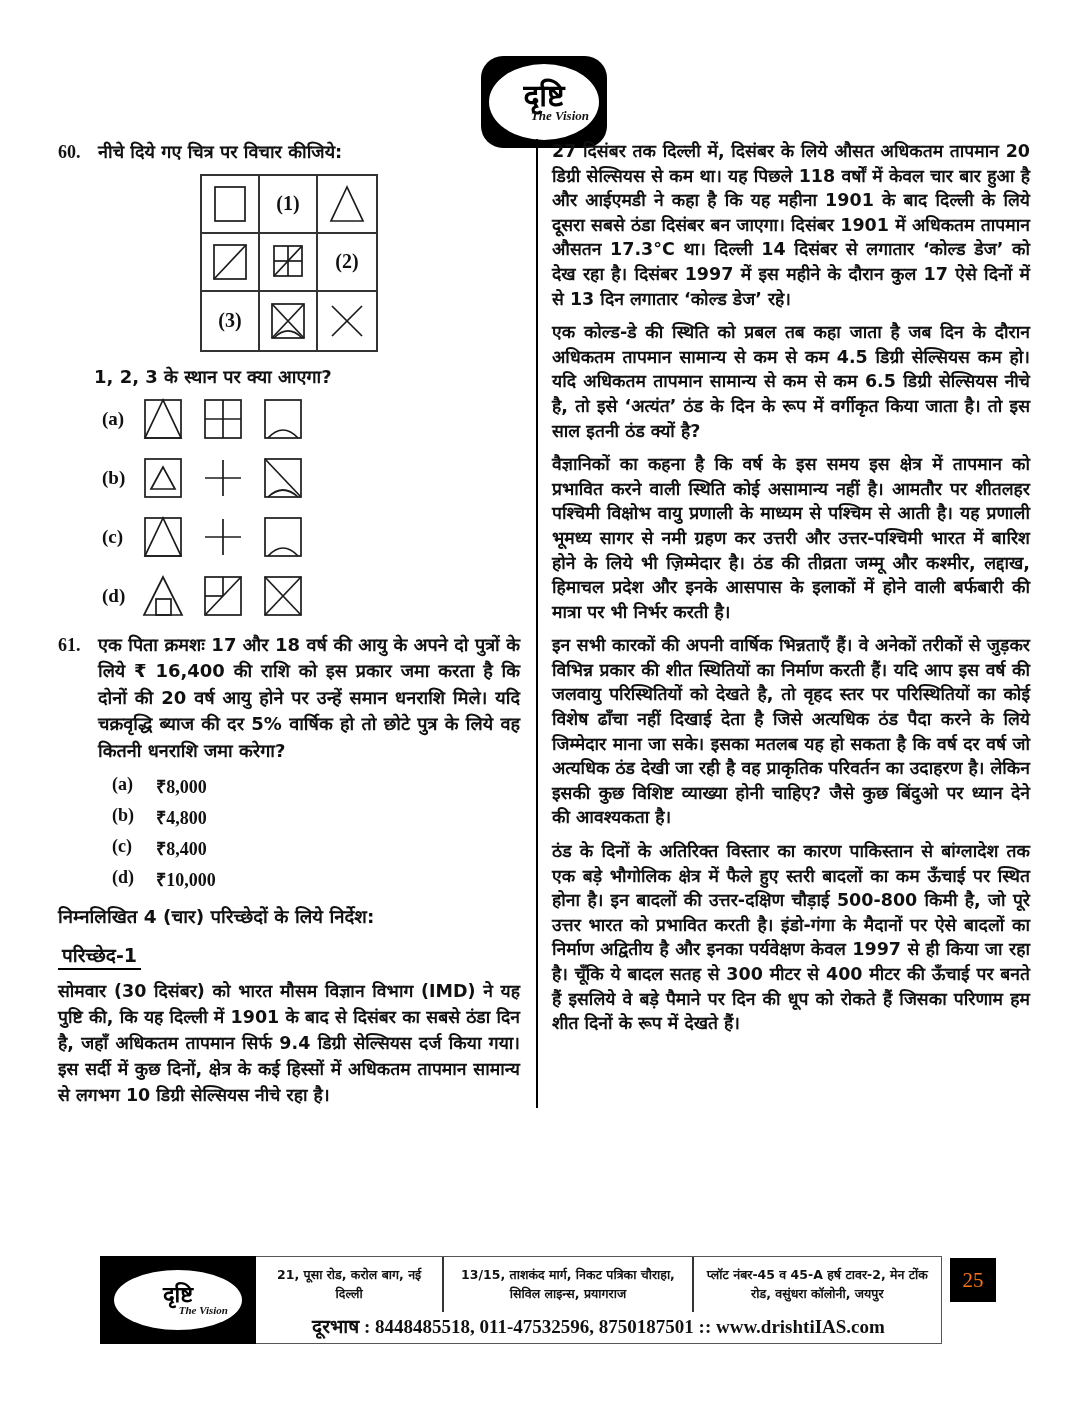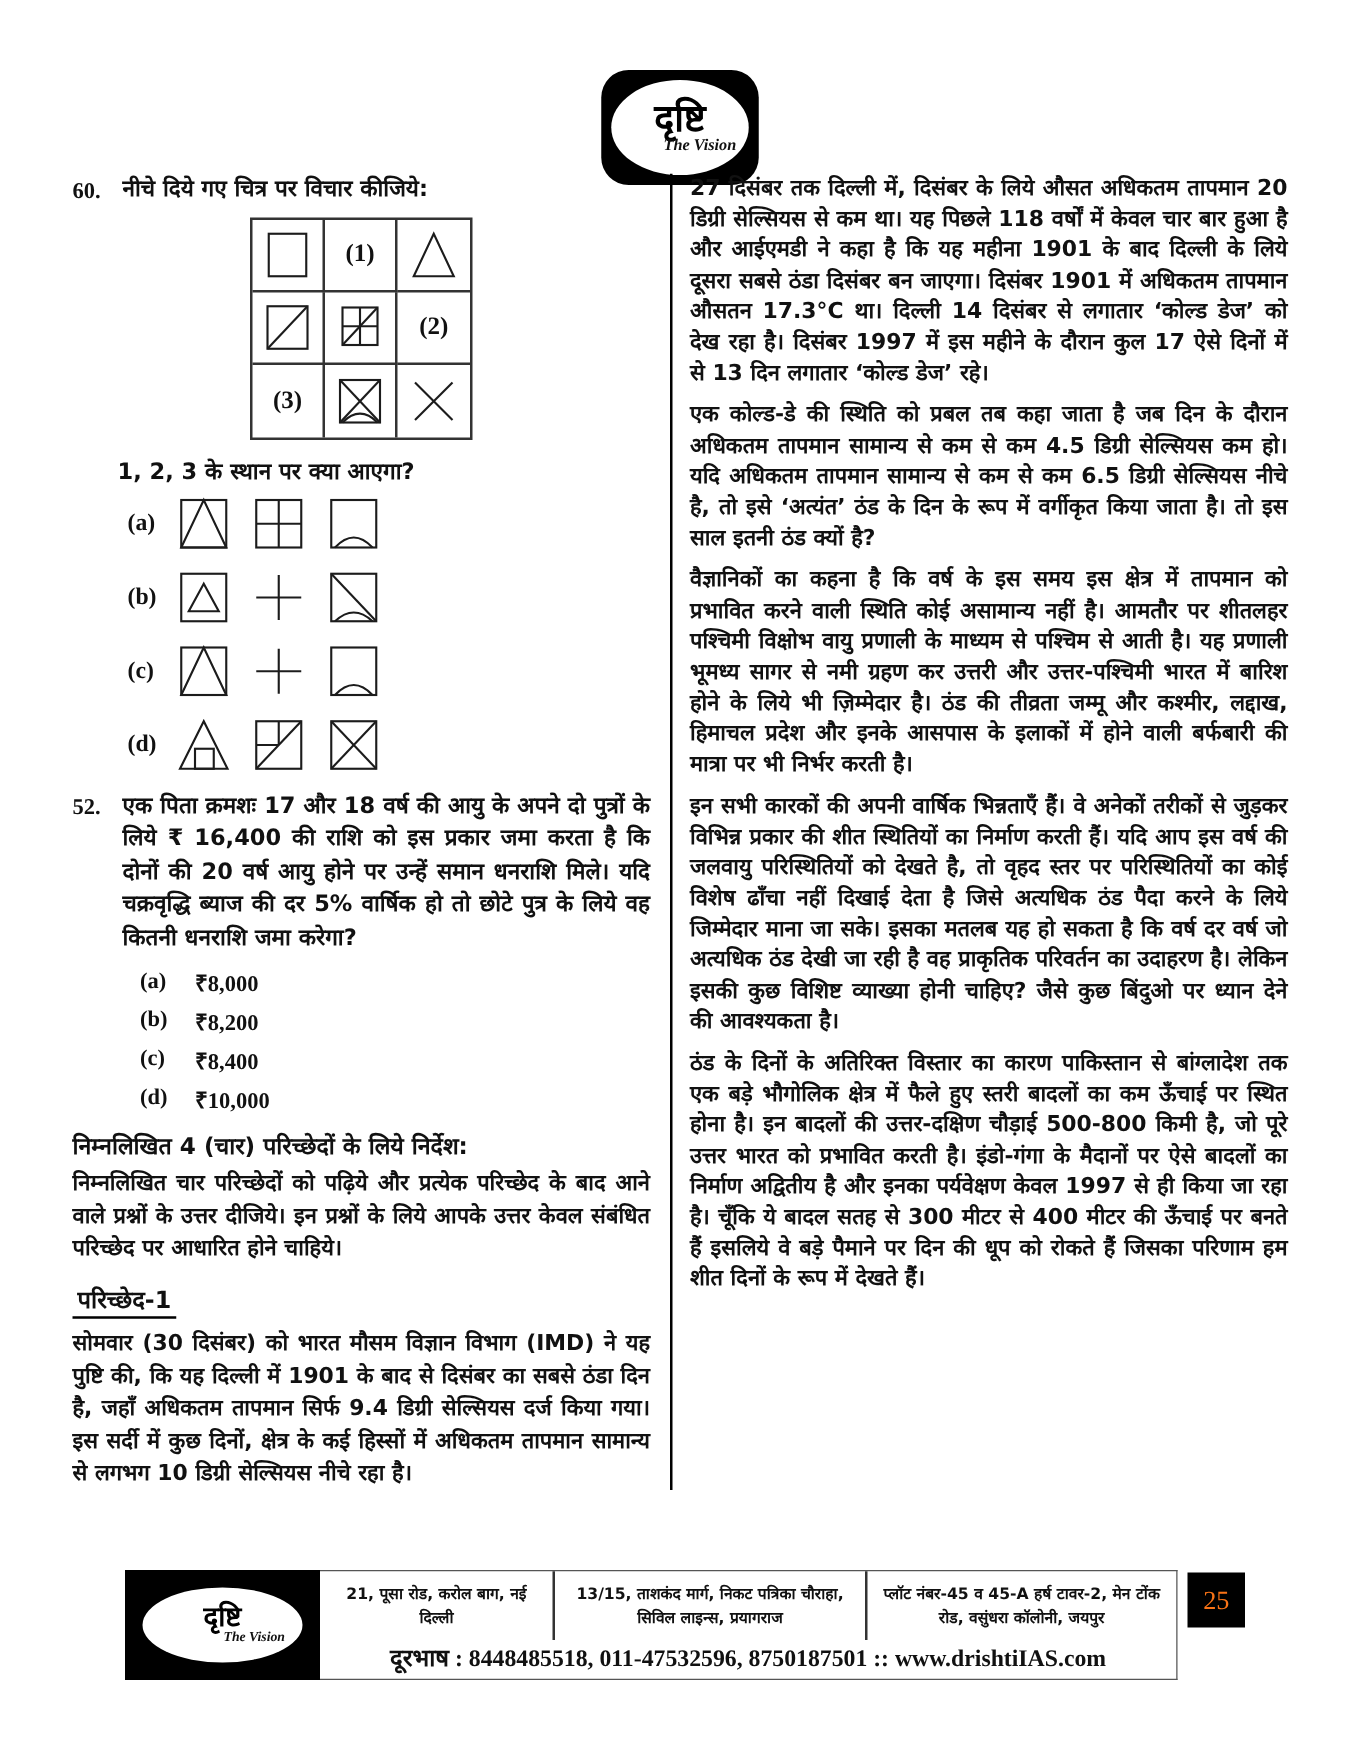--- a/index.html
+++ b/index.html
@@ -225,47 +225,46 @@
             </svg>
           <svg class="shape" width="46" height="46" viewBox="0 0 46 46">
               <rect x="5" y="4" width="36" height="38"></rect>
               <line x1="5" y1="4" x2="41" y2="42"></line>
               <line x1="41" y1="4" x2="5" y2="42"></line>
             </svg>
         </span>
       </div>
 
       <div class="q" style="margin-top:4px;">
-        <div class="q-num">52.</div>
+        <div class="q-num">61.</div>
         <div class="q-body">
           <div class="q-text">एक पिता क्रमशः 17 और 18 वर्ष की आयु के अपने दो पुत्रों के लिये ₹ 16,400 की राशि को इस प्रकार जमा करता है कि दोनों की 20 वर्ष आयु होने पर उन्हें समान धनराशि मिले। यदि चक्रवृद्धि ब्याज की दर 5% वार्षिक हो तो छोटे पुत्र के लिये वह कितनी धनराशि जमा करेगा?</div>
         </div>
       </div>
 
       <div style="margin-left:40px; margin-top:10px;">
         <div class="amt-row">
           <span class="amt-label">(a)</span>
           <span class="amt-value">₹8,000</span>
         </div>
         <div class="amt-row">
           <span class="amt-label">(b)</span>
-          <span class="amt-value">₹8,200</span>
+          <span class="amt-value">₹4,800</span>
         </div>
         <div class="amt-row">
           <span class="amt-label">(c)</span>
           <span class="amt-value">₹8,400</span>
         </div>
         <div class="amt-row">
           <span class="amt-label">(d)</span>
           <span class="amt-value">₹10,000</span>
         </div>
       </div>
 
       <div class="dir-head">निम्नलिखित 4 (चार) परिच्छेदों के लिये निर्देश:</div>
-      <div class="dir-body">निम्नलिखित चार परिच्छेदों को पढ़िये और प्रत्येक परिच्छेद के बाद आने वाले प्रश्नों के उत्तर दीजिये। इन प्रश्नों के लिये आपके उत्तर केवल संबंधित परिच्छेद पर आधारित होने चाहिये।</div>
 
       <div class="pass-head">
         <span>परिच्छेद-1</span>
       </div>
       <div class="pass-para">सोमवार (30 दिसंबर) को भारत मौसम विज्ञान विभाग (IMD) ने यह पुष्टि की, कि यह दिल्ली में 1901 के बाद से दिसंबर का सबसे ठंडा दिन है, जहाँ अधिकतम तापमान सिर्फ 9.4 डिग्री सेल्सियस दर्ज किया गया। इस सर्दी में कुछ दिनों, क्षेत्र के कई हिस्सों में अधिकतम तापमान सामान्य से लगभग 10 डिग्री सेल्सियस नीचे रहा है।</div>
     </div>
 
     <div class="col-right">
       <div class="para">27 दिसंबर तक दिल्ली में, दिसंबर के लिये औसत अधिकतम तापमान 20 डिग्री सेल्सियस से कम था। यह पिछले 118 वर्षों में केवल चार बार हुआ है और आईएमडी ने कहा है कि यह महीना 1901 के बाद दिल्ली के लिये दूसरा सबसे ठंडा दिसंबर बन जाएगा। दिसंबर 1901 में अधिकतम तापमान औसतन 17.3°C था। दिल्ली 14 दिसंबर से लगातार ‘कोल्ड डेज’ को देख रहा है। दिसंबर 1997 में इस महीने के दौरान कुल 17 ऐसे दिनों में से 13 दिन लगातार ‘कोल्ड डेज’ रहे।</div>
       <div class="para">एक कोल्ड-डे की स्थिति को प्रबल तब कहा जाता है जब दिन के दौरान अधिकतम तापमान सामान्य से कम से कम 4.5 डिग्री सेल्सियस कम हो। यदि अधिकतम तापमान सामान्य से कम से कम 6.5 डिग्री सेल्सियस नीचे है, तो इसे ‘अत्यंत’ ठंड के दिन के रूप में वर्गीकृत किया जाता है। तो इस साल इतनी ठंड क्यों है?</div>

